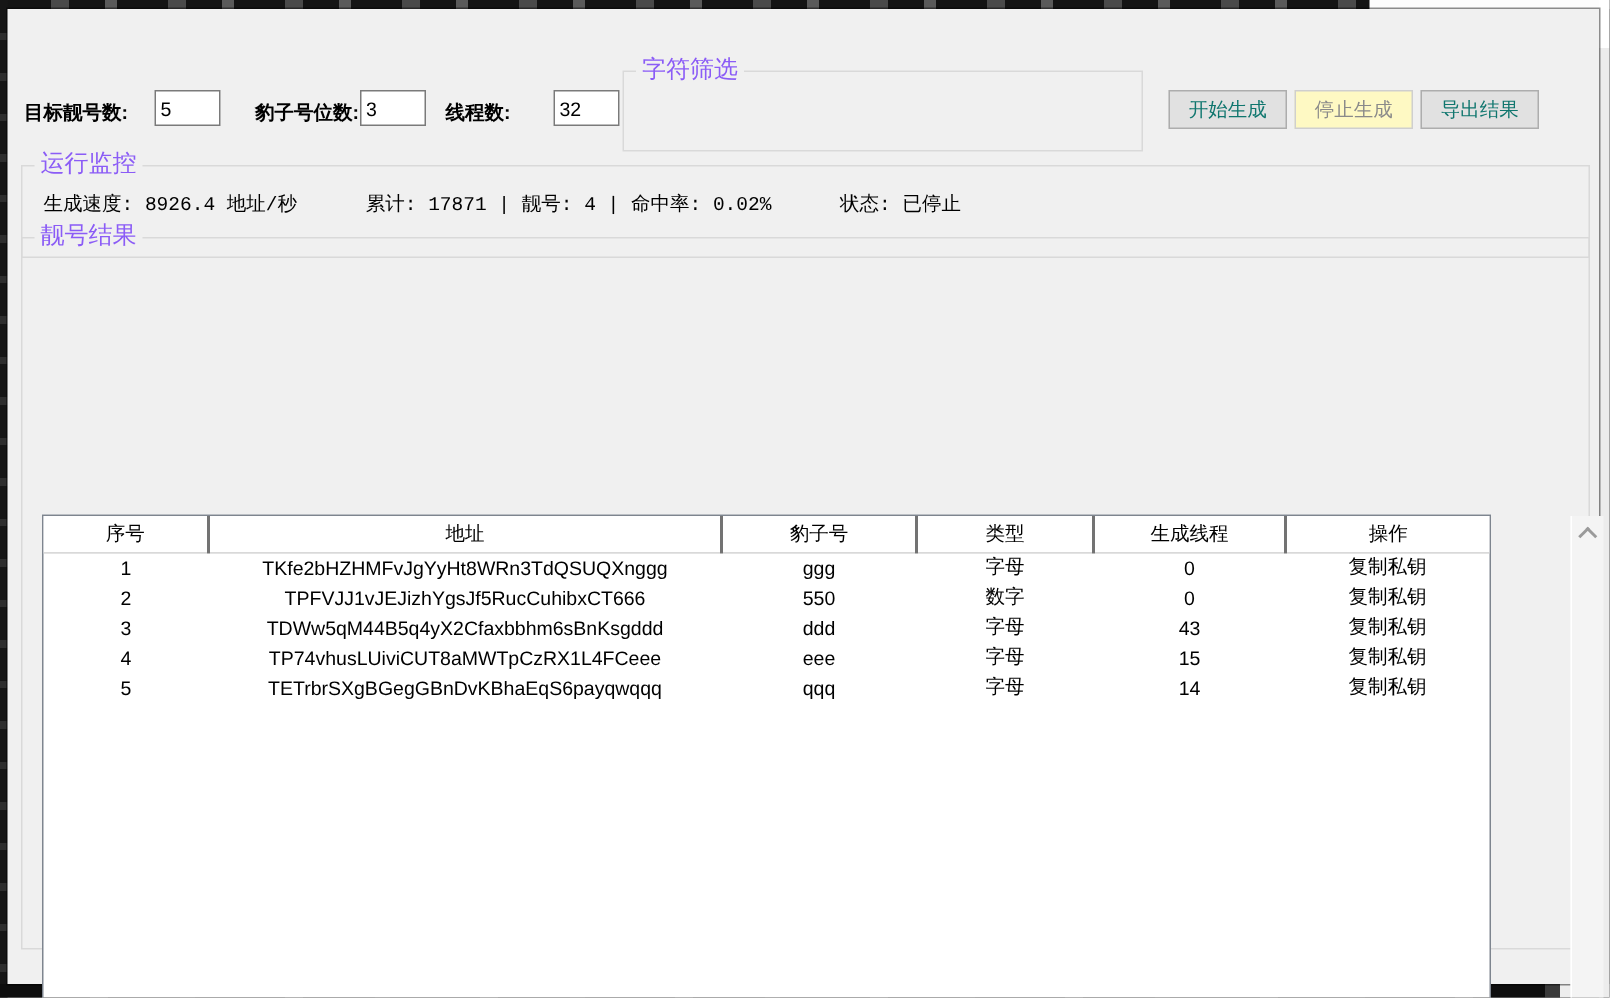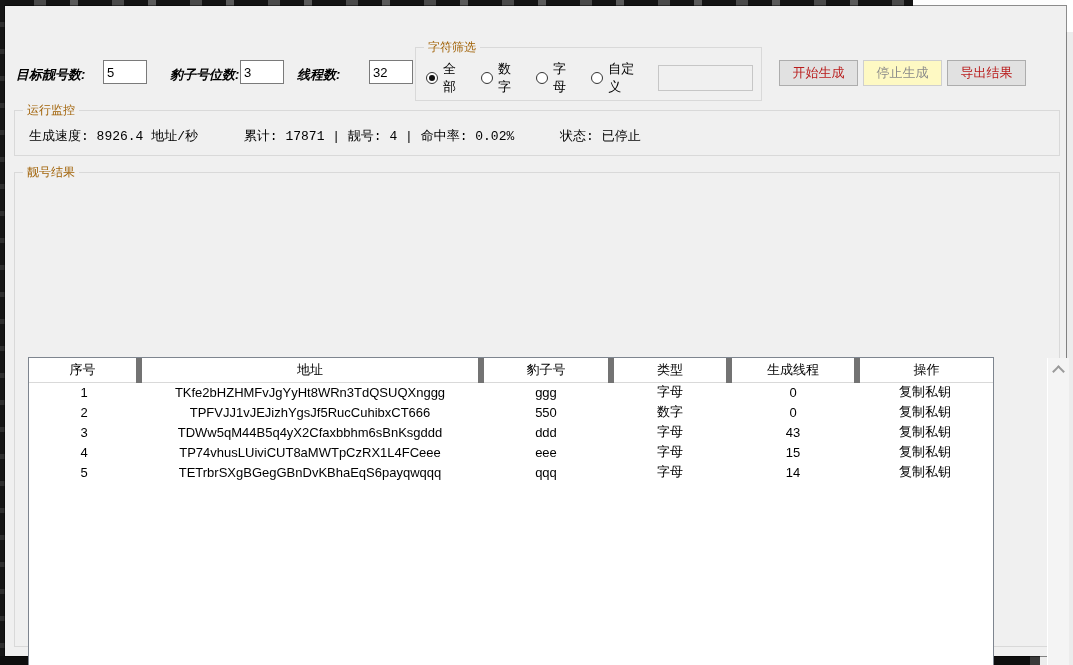--- a/index.html
+++ b/index.html
@@ -32,64 +32,64 @@
     background:#ffffff; display:flex; align-items:center; }
   .app-icon { margin-left:13px; width:15px; height:15px; flex:0 0 auto; }
   .title-text { margin-left:10px; font-size:12px; color:#000; }
   .win-buttons { margin-left:auto; display:flex; height:100%; }
   .win-btn { width:45px; height:100%; display:flex; align-items:center; justify-content:center; }
   .glyph-min { width:10px; height:0; border-top:1px solid #000; display:block; }
   .glyph-max { width:9px; height:9px; border:1px solid #000; display:block; }
   .glyph-close { font-size:13px; line-height:1; color:#000; }
 
   
-  .ctl-label { position:absolute; font-size:13px; font-weight:bold; top:60px;font-style:italic; }
+  .ctl-label { position:absolute; font-size:13px; font-weight:bold; top:60px; }
   .ctl-input { position:absolute; top:54px; width:44px; height:24px;
     border:1px solid #7a7a7a; background:#fff; font-size:13px; padding:0 3px;
     font-family:"Liberation Sans", sans-serif; }
   #lbl-target { left:11px; }   #inp-target { left:98px; }
   #lbl-repeat { left:165px; }  #inp-repeat { left:235px; }
   #lbl-thread { left:292px; }  #inp-thread { left:364px; }
 
   .groupbox { position:absolute; border:1px solid #d9d9d9; }
   .groupbox .gb-label { position:absolute; top:-8px; left:8px; background:#f0f0f0;
-    padding:0 4px; font-size:12px; color:#a16207; line-height:14px; }
+    padding:0 4px; font-size:16px; color:#8b5cf6; line-height:14px; }
 
   #filter-group { left:410px; top:41px; width:347px; height:54px; }
   .radio-row { position:absolute; left:10px; top:16px; right:8px; height:28px;
     display:flex; align-items:center; }
   .radio-item { display:flex; align-items:center; margin-right:16px; cursor:default; }
   .radio-circle { width:12px; height:12px; border:1px solid #333; border-radius:50%;
     background:#fff; margin-right:5px; position:relative; flex:0 0 auto; }
   .radio-circle.selected::after { content:""; position:absolute; left:2px; top:2px;
     width:6px; height:6px; border-radius:50%; background:#111; }
   .radio-label { font-size:13px; }
   .custom-input { margin-left:auto; width:95px; height:26px; border:1px solid #c6c6c6;
     background:#f0f0f0; font-size:13px; padding:0 3px; }
 
   .action-btn { position:absolute; top:54px; width:79px; height:26px;
     background:#e1e1e1; border:1px solid #adadad; font-size:13px;
-    font-family:"Liberation Sans", sans-serif; color:#b91c1c; }
+    font-family:"Liberation Sans", sans-serif; color:#0f766e; }
   #btn-start  { left:774px; }
   #btn-stop   { left:858px; background:#fef9c3; border-color:#cfcfcf; color:#8a8a8a; }
   #btn-export { left:942px; }
 
   
-  #monitor-group { left:9px; top:104px; width:1046px; height:46px; }
+  #monitor-group { left:9px; top:104px; width:1046px; height:62px; }
   .monitor-line { position:absolute; left:14px; top:16px; font-size:13px;
     font-family:Liberation Mono, monospace; white-space:nowrap; }
   .monitor-line span { margin-right:38px; }
 
   
-  #results-group { left:9px; top:166px; width:1046px; height:475px; }
+  #results-group { left:9px; top:152px; width:1046px; height:475px; }
   .result-table-wrap { position:absolute; left:13px; top:184px; width:966px; height:440px;
     background:#fff; border:1px solid #7e858f; overflow:hidden; }
   table { border-collapse:collapse; width:964px; table-layout:fixed; }
   th { font-weight:normal; font-size:13px; height:24px; text-align:center;
-    border-right:6px solid #737373; border-bottom:1px solid #d9d9d9; background:#fff; }
+    border-right:2px solid #737373; border-bottom:1px solid #d9d9d9; background:#fff; }
   th:last-child { border-right:none;margin-top:45px; }
   td { font-size:13px; height:20px; text-align:center; white-space:nowrap;
     overflow:hidden; padding:0 2px; }
   .copy-link { cursor:default; }
 
   
   .vscroll { position:absolute; left:1032px; top:185px; width:22px; height:452px;
     background:#f4f4f4; border-left:1px solid #fff; }
   .sb-arrow { position:absolute; width:9px; height:9px; border-style:solid; border-color:#9a9a9a; border-width:0; }
   .arr-up    { left:6px; top:9px;    border-top-width:2px;  border-left-width:2px;  transform:rotate(45deg); }
@@ -109,40 +109,20 @@
 
   <span class="ctl-label" id="lbl-target">目标靓号数:</span>
   <input class="ctl-input" id="inp-target" value="5" style="">
   <span class="ctl-label" id="lbl-repeat">豹子号位数:</span>
   <input class="ctl-input" id="inp-repeat" value="3" style="">
   <span class="ctl-label" id="lbl-thread">线程数:</span>
   <input class="ctl-input" id="inp-thread" value="32" style="">
 
   <div class="groupbox" id="filter-group">
     <span class="gb-label">字符筛选</span>
-    <div class="radio-row" id="radio-row">
-
-      <span class="radio-item">
-          <span class="radio-circle selected"></span>
-          <span class="radio-label">全部</span>
-        </span>
-        <span class="radio-item">
-          <span class="radio-circle"></span>
-          <span class="radio-label">数字</span>
-        </span>
-        <span class="radio-item">
-          <span class="radio-circle"></span>
-          <span class="radio-label">字母</span>
-        </span>
-        <span class="radio-item">
-          <span class="radio-circle"></span>
-          <span class="radio-label">自定义</span>
-        </span>
-        <input class="custom-input" id="custom-input" value="" style="">
-    </div>
   </div>
 
   <button class="action-btn" id="btn-start">开始生成</button>
   <button class="action-btn" id="btn-stop">停止生成</button>
   <button class="action-btn" id="btn-export">导出结果</button>
 
   <div class="groupbox" id="monitor-group">
     <span class="gb-label">运行监控</span>
     <div class="monitor-line">
       <span>生成速度: 8926.4 地址/秒</span>

